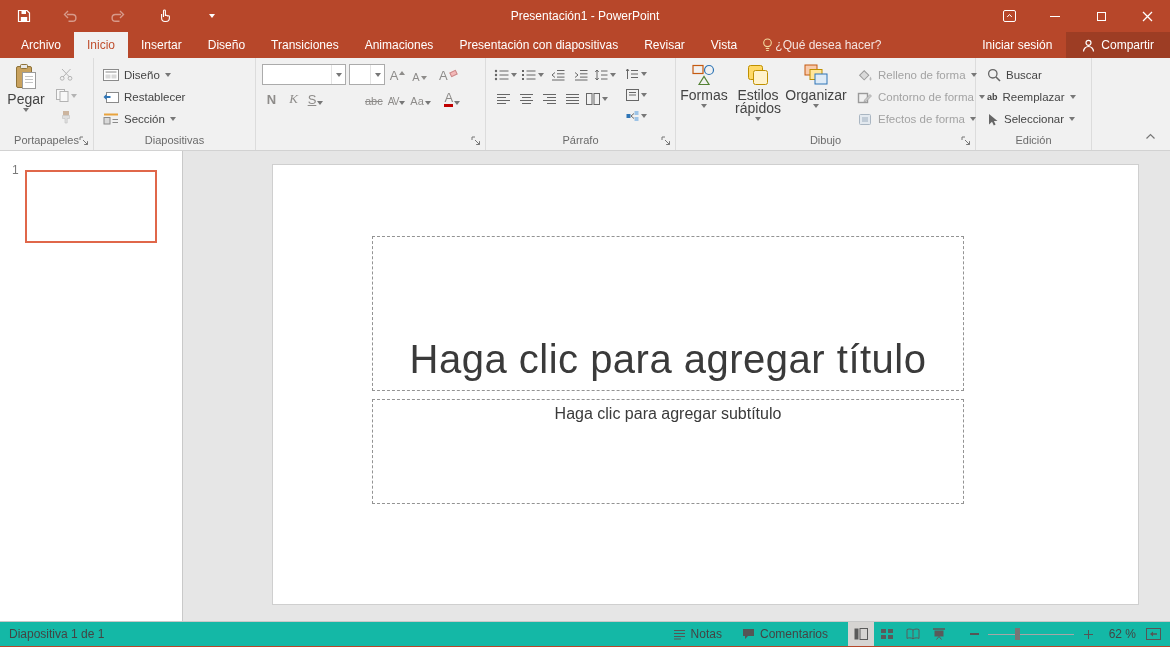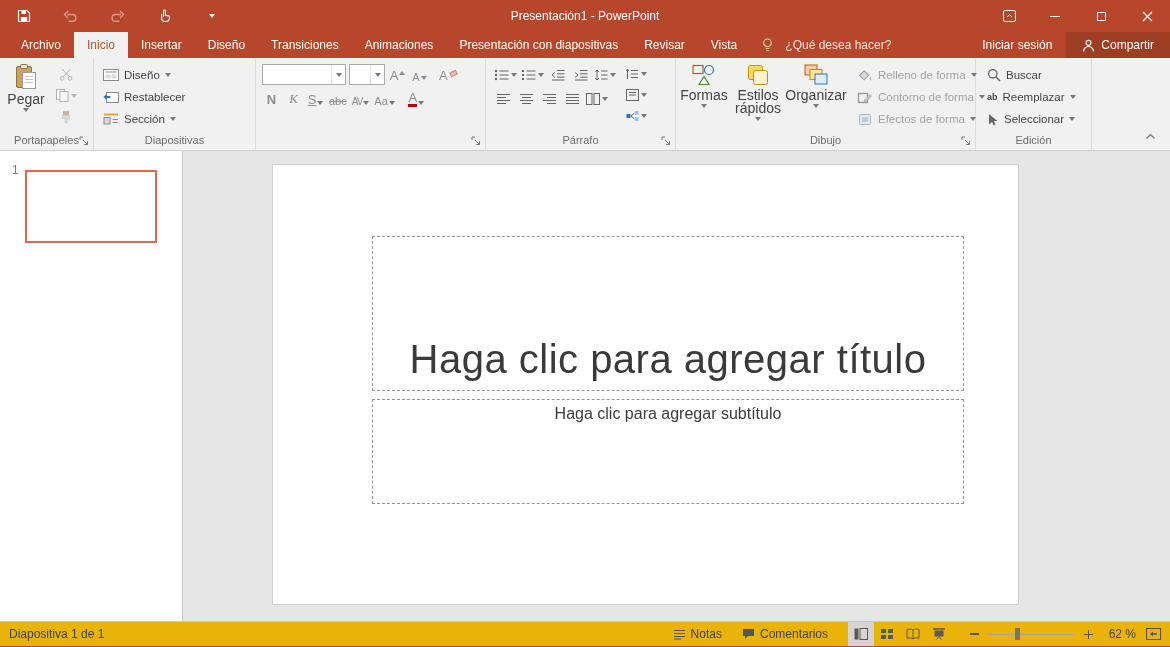--- a/index.html
+++ b/index.html
@@ -15,21 +15,21 @@
   .wtitle { position:absolute; left:0; right:0; text-align:center; font-size:12px; color:#fff; pointer-events:none; }
   .wincontrols { position:absolute; right:0; top:0; display:flex; z-index:2; }
   .wbtn { width:46px; height:32px; display:flex; align-items:center; justify-content:center; }
   .minbar { width:10px; height:1px; background:#fff; }
   .maxbox { width:9px; height:9px; border:1px solid #fff; }
 
   
   .tabrow { position:absolute; top:32px; left:0; width:100%; height:26px; background:#B7472A; display:flex; align-items:stretch; padding-left:8px; }
   .tab { padding:0 13px; font-size:12px; color:#fff; display:flex; align-items:center; white-space:nowrap; }
   .tab.active { background:#F1F1F1; color:#C0502F; }
-  .tellme { display:flex; align-items:center; gap:12px; padding:0 12px; color:rgba(255,255,255,.85); font-size:12px; white-space:nowrap; }
+  .tellme { display:flex; align-items:center; gap:2px; padding:0 12px; color:rgba(255,255,255,.85); font-size:12px; white-space:nowrap; }
   .tab-spacer { flex:1; }
   .signin { display:flex; align-items:center; padding:0 14px; font-size:12px; color:#fff; white-space:nowrap; }
   .sharebtn { display:flex; align-items:center; gap:6px; padding:0 16px; font-size:12px; color:#fff; background:rgba(0,0,0,.14); white-space:nowrap; }
 
   
   .ribbon { position:absolute; top:58px; left:0; width:100%; height:93px; background:#F1F1F1; border-bottom:1px solid #D2D2D2; display:flex; }
   .rgroup { position:relative; height:100%; border-right:1px solid #DCDCDC; display:flex; flex-direction:column; flex:0 0 auto; }
   .gc { flex:1; display:flex; align-items:flex-start; padding:2px 2px 0 2px; }
   .glabel { height:17px; line-height:15px; font-size:11px; color:#6B6B6B; text-align:center; }
   .launcher { position:absolute; right:3px; bottom:3px; width:12px; height:12px; display:flex; align-items:center; justify-content:center; }
@@ -52,21 +52,21 @@
   
   .fontgrid { display:flex; flex-direction:column; gap:4px; padding-top:4px; padding-left:4px; }
   .fontrow { display:flex; align-items:center; gap:3px; }
   .combo { height:21px; background:#fff; border:1px solid #ABABAB; display:flex; align-items:stretch; }
   .combo .cfield { flex:1; }
   .combo .cdrop { width:14px; border-left:1px solid #E3E3E3; display:flex; align-items:center; justify-content:center; }
   .fbtn { min-width:19px; height:20px; display:flex; align-items:flex-end; justify-content:center; color:#8E8C8A; font-size:13px; padding:0 1px 2px 1px; gap:1px; }
   .fN { font-weight:bold; }
   .fK { font-style:italic; font-family:"Liberation Serif",serif; }
   .fS { text-decoration:underline; }
-  .fabc { text-decoration:line-through; font-size:11px; }
+  .fabc { text-decoration:line-through; font-size:11px;margin-left:36px; }
   .fAV { font-size:10px; letter-spacing:-1px; }
   .fAa { font-size:11px; }
   .fA { border-bottom:3px solid #C00000; line-height:12px; }
   .tri-up { width:0; height:0; border-left:3px solid transparent; border-right:3px solid transparent; border-bottom:4px solid #8E8C8A; margin-bottom:8px; }
   .tri-down { width:0; height:0; border-left:3px solid transparent; border-right:3px solid transparent; border-top:4px solid #8E8C8A; margin-bottom:3px; }
   .eraser { width:7px; height:5px; background:#F4B8B8; border:1px solid #C98A8A; transform:rotate(-25deg); margin-bottom:7px; margin-left:1px; }
 
   
   .pgrid { display:flex; flex-direction:column; gap:6px; padding-top:6px; padding-left:6px; }
   .prow { display:flex; align-items:center; gap:4px; }
@@ -75,29 +75,29 @@
 
   
   .ab-icon { font-size:9px; color:#444; font-weight:bold; letter-spacing:0; }
 
   
   .workspace { position:absolute; top:151px; left:0; width:100%; height:471px; display:flex; }
   .thumb-panel { position:relative; width:183px; height:100%; background:#FFFFFF; border-right:1px solid #C9C9C9; flex:0 0 auto; }
   .thumb-num { position:absolute; left:12px; top:12px; font-size:12px; color:#7A7A7A; }
   .thumb { position:absolute; left:25px; top:19px; width:132px; height:73px; background:#fff; border:2px solid #E0674A; }
   .canvas { position:relative; flex:1; height:100%; background:#E6E6E6; }
-  .slide { position:absolute; left:89px; top:13px; width:747px; height:441px; background:#fff; border:1px solid #CFCFCF; }
+  .slide { position:absolute; left:89px; top:13px; width:867px; height:441px; background:#fff; border:1px solid #CFCFCF; }
   .ph { position:absolute; border:1px dashed #939393; }
   .ph.title { left:99px; top:71px; width:592px; height:155px; display:flex; align-items:flex-end; justify-content:center; padding-bottom:8px; }
   .ph.title span { font-size:40px; font-weight:300; color:#3A3A3A; letter-spacing:.5px; white-space:nowrap; }
   .ph.subtitle { left:99px; top:234px; width:592px; height:105px; display:flex; align-items:flex-start; justify-content:center; padding-top:5px; }
   .ph.subtitle span { font-size:16px; color:#3A3A3A; white-space:nowrap; }
 
   
-  .statusbar { position:absolute; left:0; bottom:0; width:100%; height:25px; background:#eab308; border-top:1px solid #C8C8C8; display:flex; align-items:center; font-size:12px; color:#444; }
+  .statusbar { position:absolute; left:0; bottom:0; width:100%; height:25px; background:#14b8a6; border-top:1px solid #C8C8C8; display:flex; align-items:center; font-size:12px; color:#444; }
   .sb-left { padding-left:9px; white-space:nowrap; }
   .sb-right { margin-left:auto; display:flex; align-items:center; height:100%; }
   .sb-item { display:flex; align-items:center; gap:5px; padding:0 10px; height:100%; white-space:nowrap; }
   .sb-views { display:flex; align-items:stretch; height:100%; margin-left:10px; }
   .vbtn { width:26px; display:flex; align-items:center; justify-content:center; }
   .vbtn.active { background:#D6D4D2; }
   .zbtn { width:20px; height:100%; display:flex; align-items:center; justify-content:center; }
   .hbar { width:9px; height:2px; background:#555; }
   .pluswrap { position:relative; width:9px; height:9px; }
   .pluswrap .h { position:absolute; left:0; top:4px; width:9px; height:1.5px; background:#555; }

